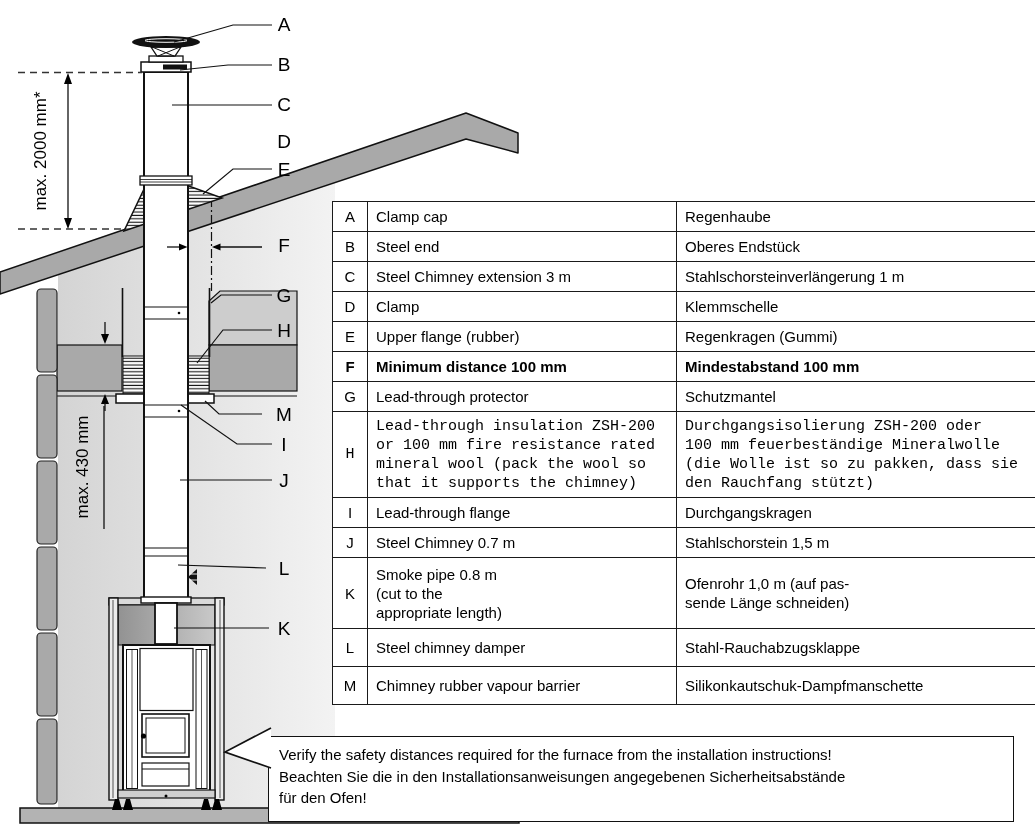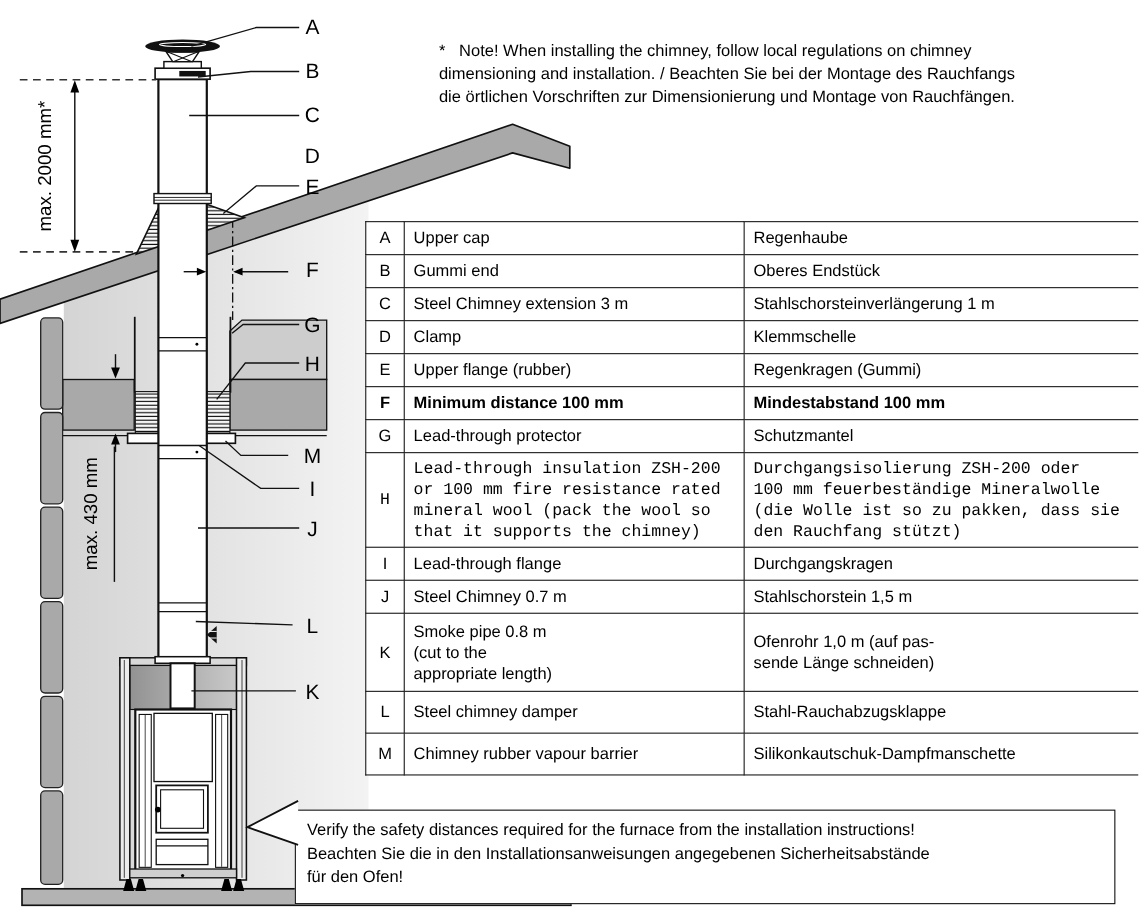--- a/index.html
+++ b/index.html
@@ -198,35 +198,32 @@
       <text x="284" y="302">G</text>
       <text x="284" y="337">H</text>
       <text x="284" y="421">M</text>
       <text x="284" y="451">I</text>
       <text x="284" y="487">J</text>
       <text x="284" y="575">L</text>
       <text x="284" y="635">K</text>
     </g>
   </svg>
 
-  <div class="note" id="note-top">*&nbsp;&nbsp;&nbsp;Note! When installing the chimney, follow local regulations on chimney
-dimensioning and installation. / Beachten Sie bei der Montage des Rauchfangs
-die örtlichen Vorschriften zur Dimensionierung und Montage von Rauchfängen.</div>
 
   <div id="parts-table">
     <table class="parts">
       <tbody>
         <tr class="h30">
             <td class="k">A</td>
-            <td class="en">Upper cap</td>
+            <td class="en">Clamp cap</td>
             <td class="de">Regenhaube</td>
           </tr>
         <tr class="h30">
             <td class="k">B</td>
-            <td class="en">Gummi end</td>
+            <td class="en">Steel end</td>
             <td class="de">Oberes Endstück</td>
           </tr>
         <tr class="h30">
             <td class="k">C</td>
             <td class="en">Steel Chimney extension 3 m</td>
             <td class="de">Stahlschorsteinverlängerung 1 m</td>
           </tr>
         <tr class="h30">
             <td class="k">D</td>
             <td class="en">Clamp</td>

